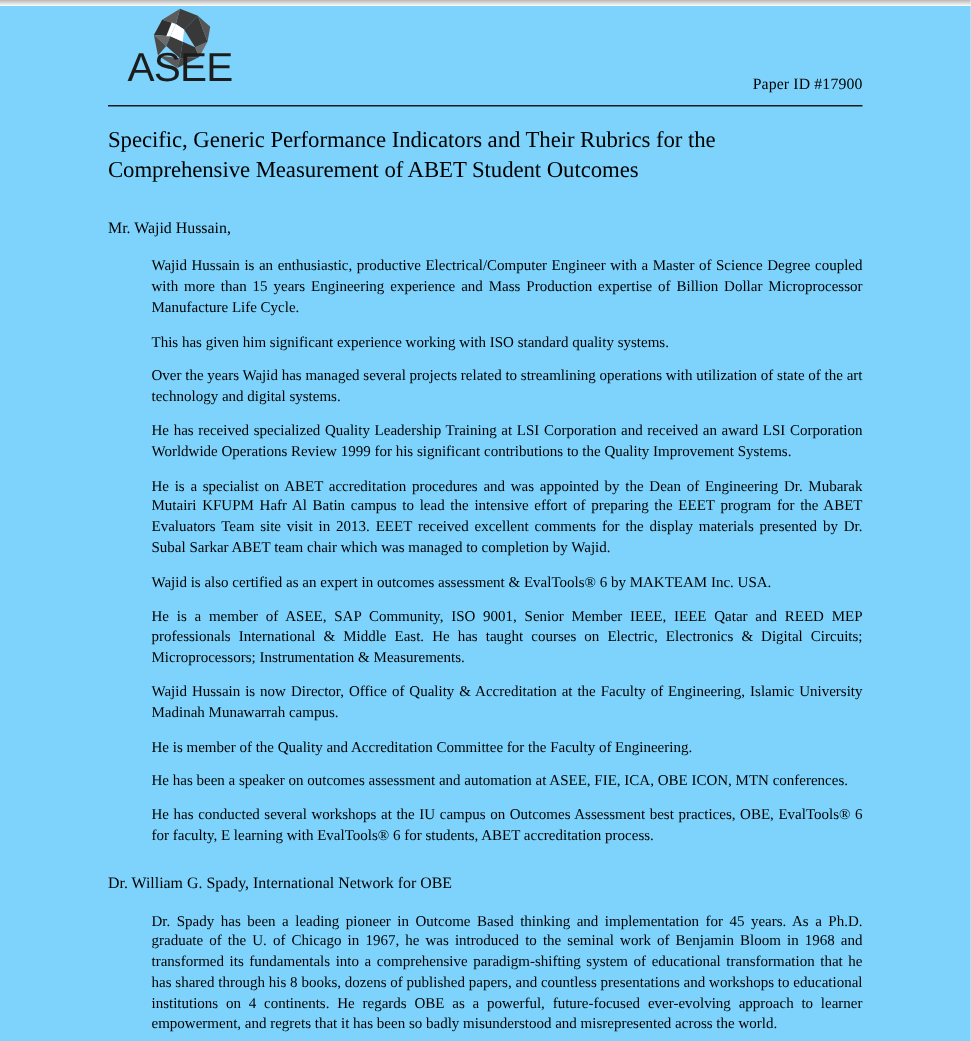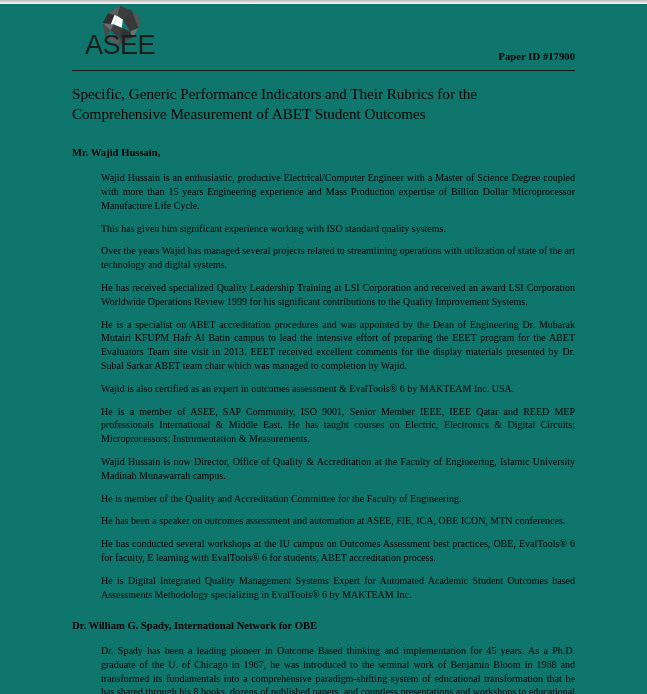--- a/index.html
+++ b/index.html
@@ -20,21 +20,21 @@
     top: 0; left: 0;
     width: 647px;
     height: 4px;
     background: linear-gradient(to bottom, #b8b8b8 0%, #d8d8d8 45%, #f2f2f2 85%, #ffffff 100%);
   }
   .page {
     position: absolute;
     top: 4px; left: 0;
     width: 647px;
     height: 690px;
-    background: #0f766e;
+    background: #7dd3fc;
   }
   
   .header {
     position: relative;
     height: 68px;
   }
   .logo-wrap {
     position: absolute;
     left: 85px;
     top: 0px;
@@ -55,21 +55,21 @@
     letter-spacing: -0.5px;
     line-height: 1;
     color: #1c1c1c;
     white-space: nowrap;
   }
   .paper-id {
     position: absolute;
     right: 72px;
     top: 47px;
     font-size: 10.5px;
-    font-weight: bold;
+    font-weight: normal;
     letter-spacing: 0.1px;
   }
   .header-rule {
     position: absolute;
     left: 72px;
     top: 66px;
     width: 503px;
     height: 0;
     border-top: 1px solid #1a1a1a;
   }
@@ -82,21 +82,21 @@
   }
   .doc-title {
     font-size: 15.2px;
     font-weight: normal;
     line-height: 1.33;
     margin: 0 0 22px 0;
     letter-spacing: -0.05px;
   }
   .author-heading {
     font-size: 10.6px;
-    font-weight: bold;
+    font-weight: normal;
     margin: 0 0 11px 0;
     line-height: 1.3;
   }
   .author-heading.second {
     margin-top: 18px;
   }
   .bio {
     margin-left: 29px;
   }
   .bio p {
@@ -155,21 +155,20 @@
       <p>This has given him significant experience working with ISO standard quality systems.</p>
       <p>Over the years Wajid has managed several projects related to streamlining operations with utilization of state of the art technology and digital systems.</p>
       <p>He has received specialized Quality Leadership Training at LSI Corporation and received an award LSI Corporation Worldwide Operations Review 1999 for his significant contributions to the Quality Improvement Systems.</p>
       <p>He is a specialist on ABET accreditation procedures and was appointed by the Dean of Engineering Dr. Mubarak Mutairi KFUPM Hafr Al Batin campus to lead the intensive effort of preparing the EEET program for the ABET Evaluators Team site visit in 2013. EEET received excellent comments for the display materials presented by Dr. Subal Sarkar ABET team chair which was managed to completion by Wajid.</p>
       <p>Wajid is also certified as an expert in outcomes assessment &amp; EvalTools® 6 by MAKTEAM Inc. USA.</p>
       <p>He is a member of ASEE, SAP Community, ISO 9001, Senior Member IEEE, IEEE Qatar and REED MEP professionals International &amp; Middle East. He has taught courses on Electric, Electronics &amp; Digital Circuits; Microprocessors; Instrumentation &amp; Measurements.</p>
       <p>Wajid Hussain is now Director, Office of Quality &amp; Accreditation at the Faculty of Engineering, Islamic University Madinah Munawarrah campus.</p>
       <p>He is member of the Quality and Accreditation Committee for the Faculty of Engineering.</p>
       <p>He has been a speaker on outcomes assessment and automation at ASEE, FIE, ICA, OBE ICON, MTN conferences.</p>
       <p>He has conducted several workshops at the IU campus on Outcomes Assessment best practices, OBE, EvalTools® 6 for faculty, E learning with EvalTools® 6 for students, ABET accreditation process.</p>
-      <p>He is Digital Integrated Quality Management Systems Expert for Automated Academic Student Outcomes based Assessments Methodology specializing in EvalTools® 6 by MAKTEAM Inc.</p>
     </div>
 
     <div class="author-heading second">Dr. William G. Spady, International Network for OBE</div>
     <div class="bio">
       <p>Dr. Spady has been a leading pioneer in Outcome Based thinking and implementation for 45 years. As a Ph.D. graduate of the U. of Chicago in 1967, he was introduced to the seminal work of Benjamin Bloom in 1968 and transformed its fundamentals into a comprehensive paradigm-shifting system of educational transformation that he has shared through his 8 books, dozens of published papers, and countless presentations and workshops to educational institutions on 4 continents. He regards OBE as a powerful, future-focused ever-evolving approach to learner empowerment, and regrets that it has been so badly misunderstood and misrepresented across the world.</p>
     </div>
 
   </div>
 </div>
 

